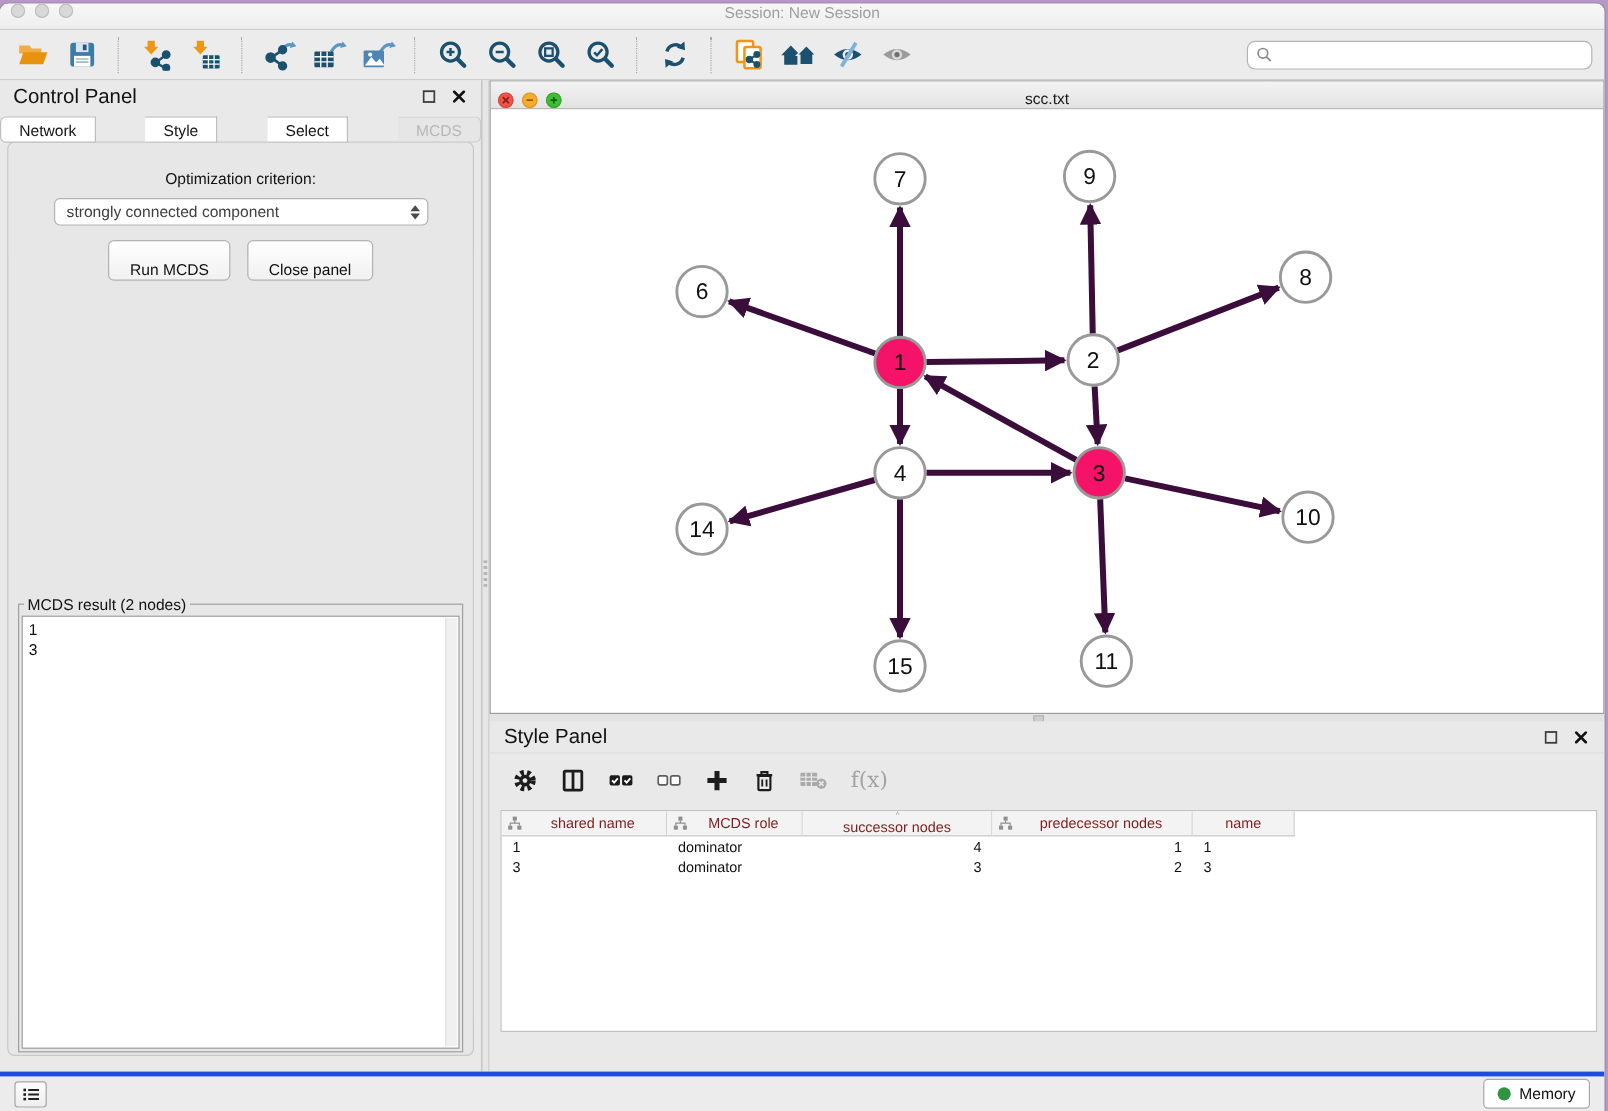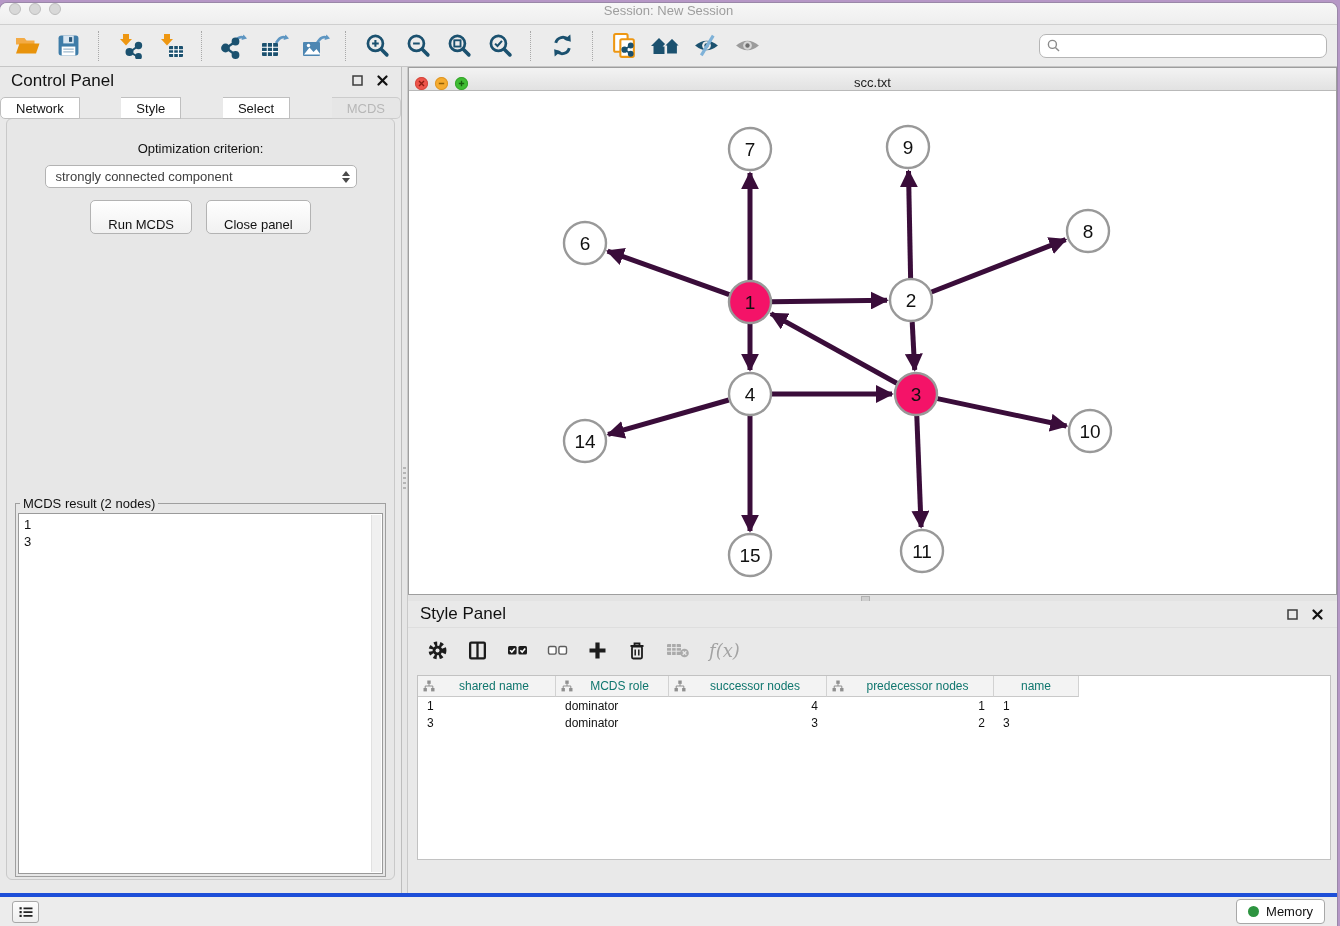--- a/index.html
+++ b/index.html
@@ -101,27 +101,27 @@
   .net-title{position:absolute;left:0;right:0;text-align:center;font-size:13px;color:#1c1c1c}
   .net-canvas{height:calc(100% - 23px);width:100%}
   .net-canvas svg{display:block;width:100%;height:100%}
 
   
   .table-panel{position:absolute;left:0;top:534px;right:0;bottom:0;background:#e9e9e9}
   .tp-header{height:26px;display:flex;align-items:center;padding:0 12px;gap:10px}
   .tp-toolbar{height:44px;display:flex;align-items:center;gap:19px;padding-left:19px;
               border-top:1px solid #dedede}
   .itbtn{background:none;border:none;padding:0;display:flex;align-items:center;justify-content:center}
-  .fx{font-family:"DejaVu Serif","Liberation Serif",serif;font-style:italic;font-size:18px;color:#a3a3a3}
+  .fx{font-family:"DejaVu Serif","Liberation Serif",serif;font-size:18px;color:#a3a3a3}
   .tbl-container{position:absolute;left:9px;width:912px;top:74px;height:183px;background:#fff;
                  border:1px solid #c2c2c2;overflow:hidden;box-sizing:content-box}
   .tbl-header{display:flex;height:21px;width:662px}
   .th{box-sizing:border-box;display:flex;align-items:center;background:#f3f3f3;
       border-right:1px solid #d2d2d2;border-bottom:1px solid #c9c9c9;font-size:12px;
-      color:#0f766e;padding:0 5px;gap:3px}
+      color:#7f1d1d;padding:0 5px;gap:3px}
   .th .th-label{flex:1;text-align:center;white-space:nowrap}
   .tr{display:flex;height:16px;align-items:center;margin-top:1px}
   .td{box-sizing:border-box;font-size:12px;padding:0 9px;color:#111;white-space:nowrap}
   .tp-tabs-bar{position:absolute;left:0;right:0;top:263px;height:30px;display:flex;
                justify-content:center;align-items:center}
 
   
   .statusbar{position:absolute;left:0;right:0;bottom:0;height:33px;background:#ececec;
              border-top:4px solid #1d4ed8;display:flex;align-items:center;padding:0 12px;
              box-sizing:border-box}
@@ -536,21 +536,21 @@
               </div>
               <div class="th" style="width: 113px;">
                 <svg width="12" height="12" viewBox="0 0 12 12">
     <rect x="4.3" y="0.5" width="3.4" height="3.4" fill="#8f8f8f"></rect>
     <rect x="0.5" y="8" width="3.4" height="3.4" fill="#8f8f8f"></rect>
     <rect x="8.1" y="8" width="3.4" height="3.4" fill="#8f8f8f"></rect>
     <path d="M6 4 v2 M2.2 8 V6 h7.6 v2" stroke="#8f8f8f" fill="none" stroke-width="1"></path>
   </svg>
                 <span class="th-label">MCDS role</span>
               </div>
-              <div class="th" style="width: 158px;">
+              <div class="th" style="width: 158px; flex-direction: column;">
                 <svg width="12" height="12" viewBox="0 0 12 12">
     <rect x="4.3" y="0.5" width="3.4" height="3.4" fill="#8f8f8f"></rect>
     <rect x="0.5" y="8" width="3.4" height="3.4" fill="#8f8f8f"></rect>
     <rect x="8.1" y="8" width="3.4" height="3.4" fill="#8f8f8f"></rect>
     <path d="M6 4 v2 M2.2 8 V6 h7.6 v2" stroke="#8f8f8f" fill="none" stroke-width="1"></path>
   </svg>
                 <span class="th-label">successor nodes</span>
               </div>
               <div class="th" style="width: 167px;">
                 <svg width="12" height="12" viewBox="0 0 12 12">

